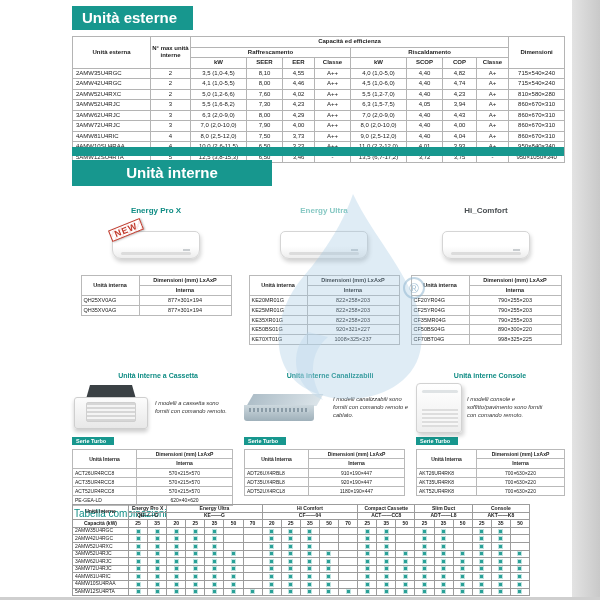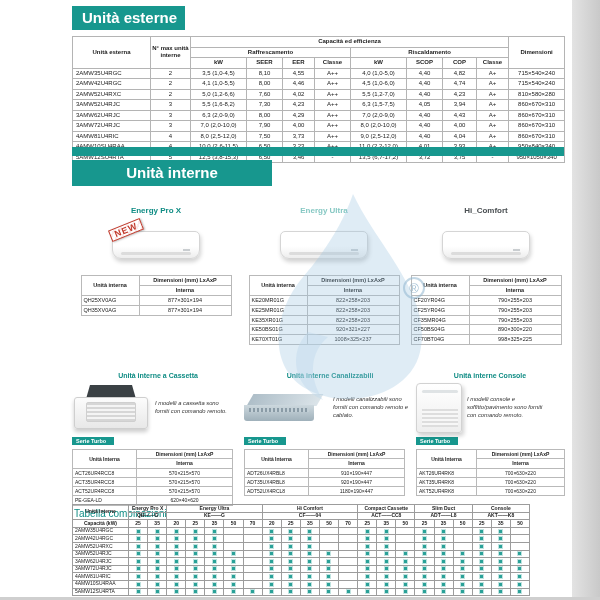--- a/index.html
+++ b/index.html
@@ -3,21 +3,21 @@
 <meta charset="utf-8">
 <style>
   * { margin:0; padding:0; box-sizing:border-box; }
   html,body { width:600px; height:600px; }
   body { font-family:"Liberation Sans", sans-serif; background:#ffffff; position:relative; overflow:hidden; }
   #canvas { position:absolute; inset:0; width:600px; height:600px; background:#fff; }
   .gray-strip { position:absolute; right:0; top:0; width:28px; height:600px; background:linear-gradient(90deg,#e3e3e3,#c9c9c9); }
   .gray-bottom { position:absolute; left:0; bottom:0; width:600px; height:3px; background:#cfcfcf; }
 
   .teal { background:#17978e; color:#fff; }
-  .section-badge { position:absolute; padding:3px 8px 4px 10px; font-weight:bold; }
+  .section-badge { position:absolute; padding:3px 16px 4px 10px; font-weight:bold; }
   #badge-outdoor { left:72px; top:6px; font-size:15px; }
   #badge-indoor { left:72px; top:160px; width:200px; text-align:center; font-size:15px; padding:4px 0 5px; }
   #badge-indoor .sub { font-style:italic; font-weight:bold; font-size:12px; margin-top:1px; }
 
   
   table { border-collapse:collapse; }
   #outdoor-table { position:absolute; left:72px; top:36px; width:492px; table-layout:fixed; font-size:6px; color:#222; }
   #outdoor-table th, #outdoor-table td { border:1px solid #b4b4b4; padding:1px 1px; text-align:center; vertical-align:middle; line-height:1.25; }
   #outdoor-table th { font-weight:bold; background:#fff; }
   #outdoor-table td:first-child { text-align:left; padding-left:3px; }

